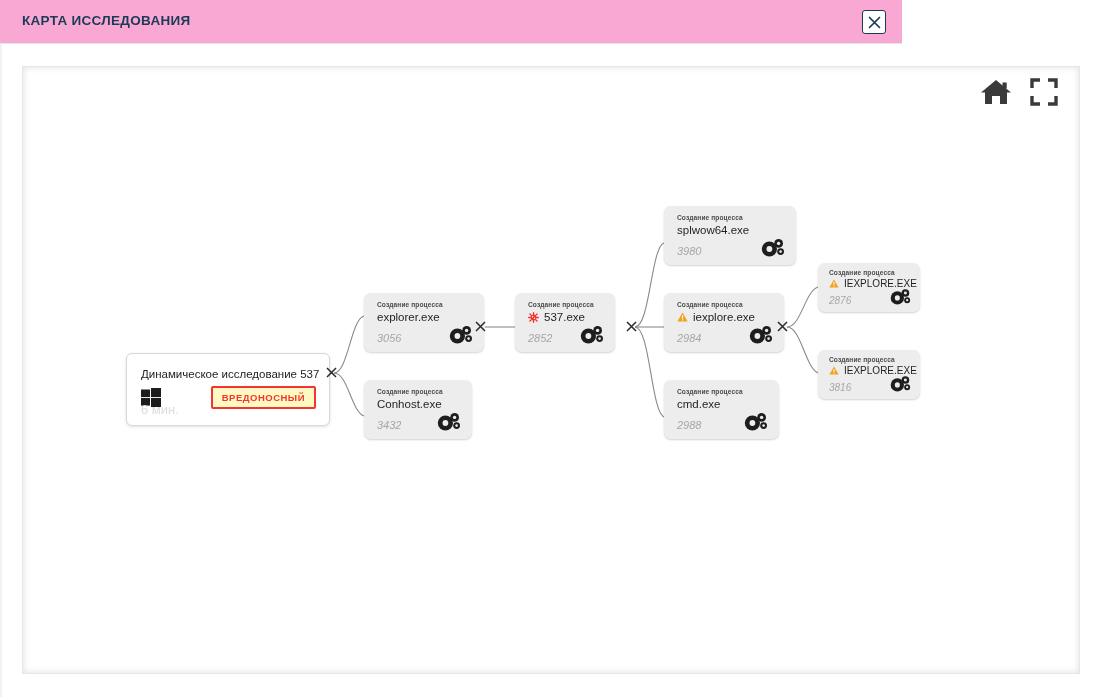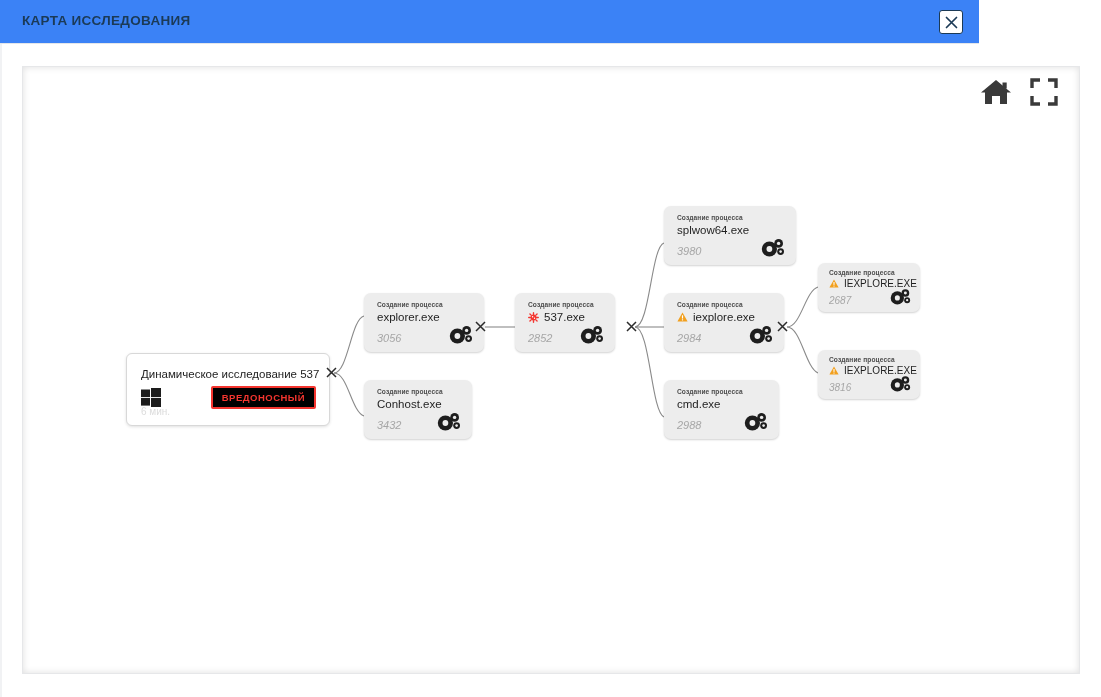--- a/index.html
+++ b/index.html
@@ -14,22 +14,22 @@
   #app {
     position: relative;
     width: 1101px; height: 697px;
     background: #ffffff;
   }
 
   
   .header {
     position: absolute;
     left: 0; top: 0;
-    width: 979px; height: 44px;
-    background: #3b82f6;
+    width: 902px; height: 44px;
+    background: #f9a8d4;
     border-bottom: 1px solid #e3e6ea;
   }
   .header-title {
     position: absolute;
     left: 22px; top: 13px;
     font-size: 13.5px;
     font-weight: bold;
     letter-spacing: 0.3px;
     color: #1b3a56;
     white-space: nowrap;
@@ -179,27 +179,27 @@
   .root-verdict {
     position: absolute;
     right: 13px; top: 32px;
     border: 2px solid #f4352f;
     color: #f4352f;
     font-size: 9.5px;
     font-weight: bold;
     letter-spacing: 0.5px;
     padding: 4px 9px 4px 9px;
     border-radius: 2px;
-    background: #000000;
+    background: #fef9c3;
     white-space: nowrap;
   }
   .root-duration {
     position: absolute;
     left: 14px; bottom: 8px;
-    font-size: 10px;
+    font-size: 13px;
     color: #dcdcdc;
     white-space: nowrap;
   }
 </style>
 </head>
 <body>
 
 <div id="app">
 
   <div class="page-edge"></div>
@@ -434,21 +434,21 @@
       <div class="node-name" style="left:11px; top:15px; font-size:10px;">
         <span class="warn-ico">
           <svg width="10" height="9" viewBox="0 0 12 11">
             <path d="M6 0.6 L11.6 10.4 L0.4 10.4 Z" fill="#f2a01e"></path>
             <rect x="5.35" y="3.6" width="1.3" height="3.6" fill="#ffffff"></rect>
             <rect x="5.35" y="8.0" width="1.3" height="1.3" fill="#ffffff"></rect>
           </svg>
         </span>
         <span>IEXPLORE.EXE</span>
       </div>
-      <div class="node-pid" style="left:11px; bottom:6px; font-size:10px;">2687</div>
+      <div class="node-pid" style="left:11px; bottom:6px; font-size:10px;">2876</div>
       <div class="node-gear" style="right:9px; bottom:6px; width:21px; height:18px;">
         <svg width="21" height="18" viewBox="0 0 24 20">
           <circle cx="17.6" cy="5.4" r="4.4" fill="#1e1e1e"></circle>
             <circle cx="17.6" cy="5.4" r="1.7" fill="#ededed"></circle>
           <circle cx="19.6" cy="13.6" r="3.4" fill="#1e1e1e"></circle>
             <circle cx="19.6" cy="13.6" r="1.3" fill="#ededed"></circle>
           <circle cx="8.4" cy="11" r="7.6" fill="#1e1e1e"></circle>
             <circle cx="8.4" cy="11" r="2.9" fill="#ededed"></circle>
         </svg>
       </div>

